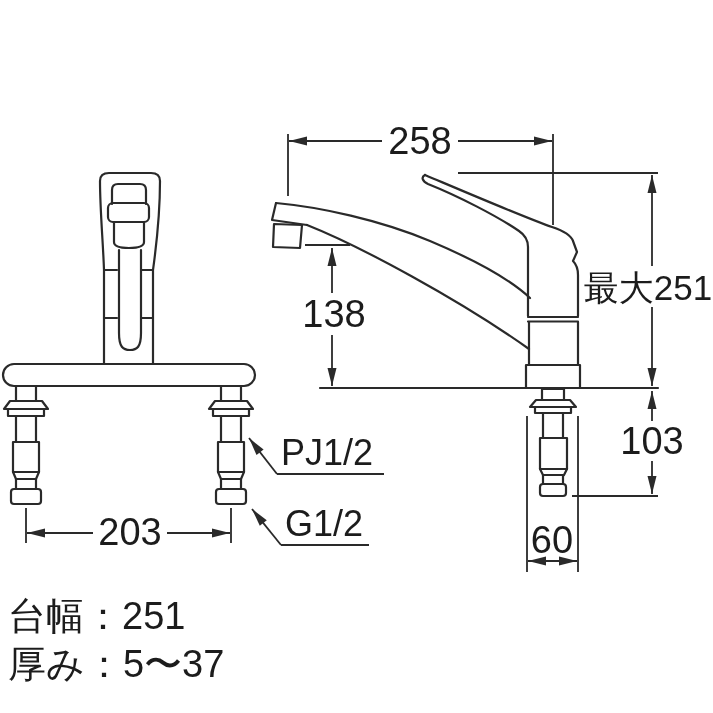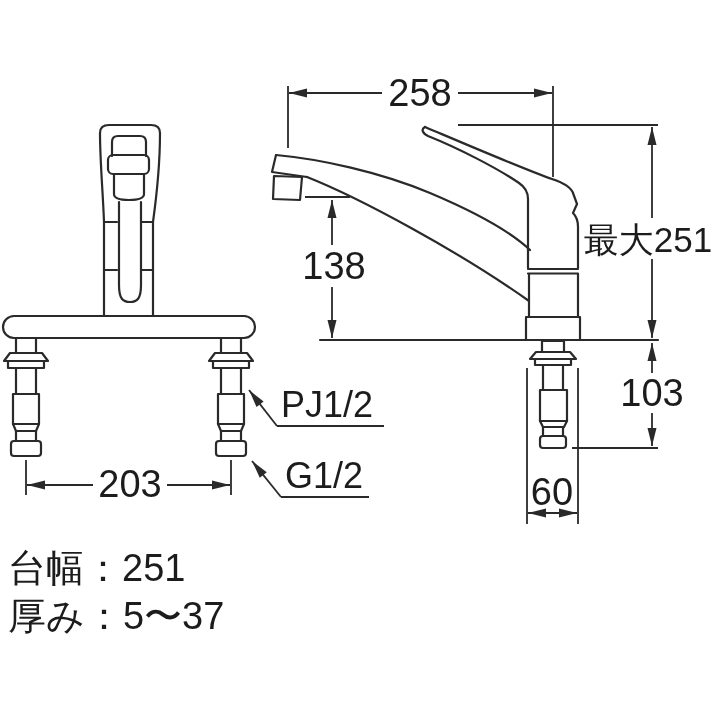--- a/index.html
+++ b/index.html
@@ -1,16 +1,16 @@
 <!DOCTYPE html>
 <html><head>
 <meta charset="utf-8">
 <style>
   html,body{margin:0;padding:0;background:#ffffff;}
-  .canvas{position:relative;width:713px;height:663px;background:#ffffff;overflow:hidden;}
+  .canvas{position:relative;width:713px;height:663px;background:#ffffff;overflow:hidden;margin-top:48px;}
   svg{display:block;}
   .obj{fill:none;stroke:#2a2a2a;stroke-width:2.2;stroke-linejoin:round;stroke-linecap:round;}
   .dim{fill:none;stroke:#2a2a2a;stroke-width:1.8;stroke-linecap:butt;}
   .mask{fill:#ffffff;stroke:none;}
   text{fill:#1c1c1c;stroke:none;
        font-family:"Liberation Sans","DejaVu Sans",sans-serif;}
   .tv{font-size:38px;text-anchor:middle;}
   .tm{font-size:35px;text-anchor:middle;}
   .tl{font-size:36px;text-anchor:start;}
   .tn{font-size:38px;text-anchor:start;}

